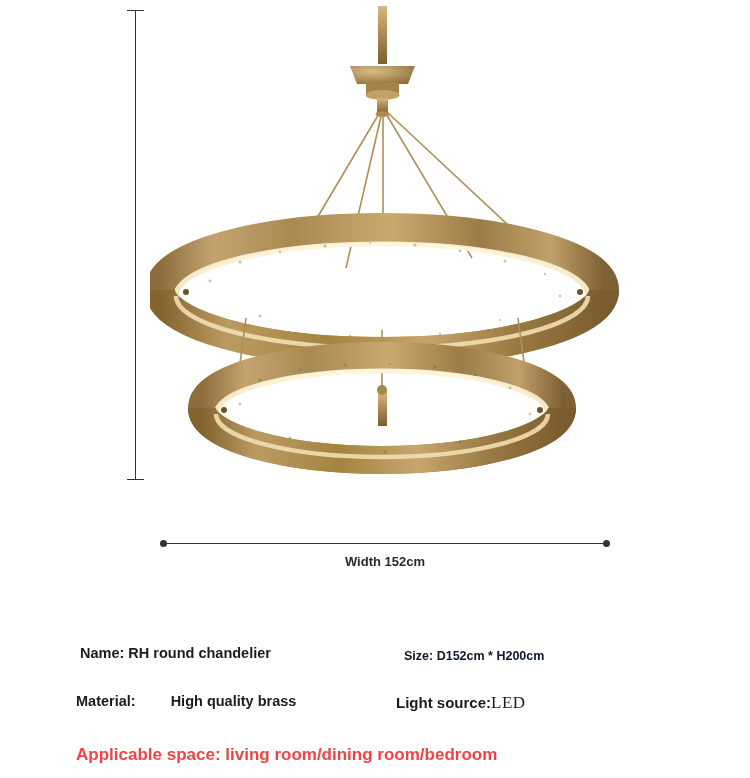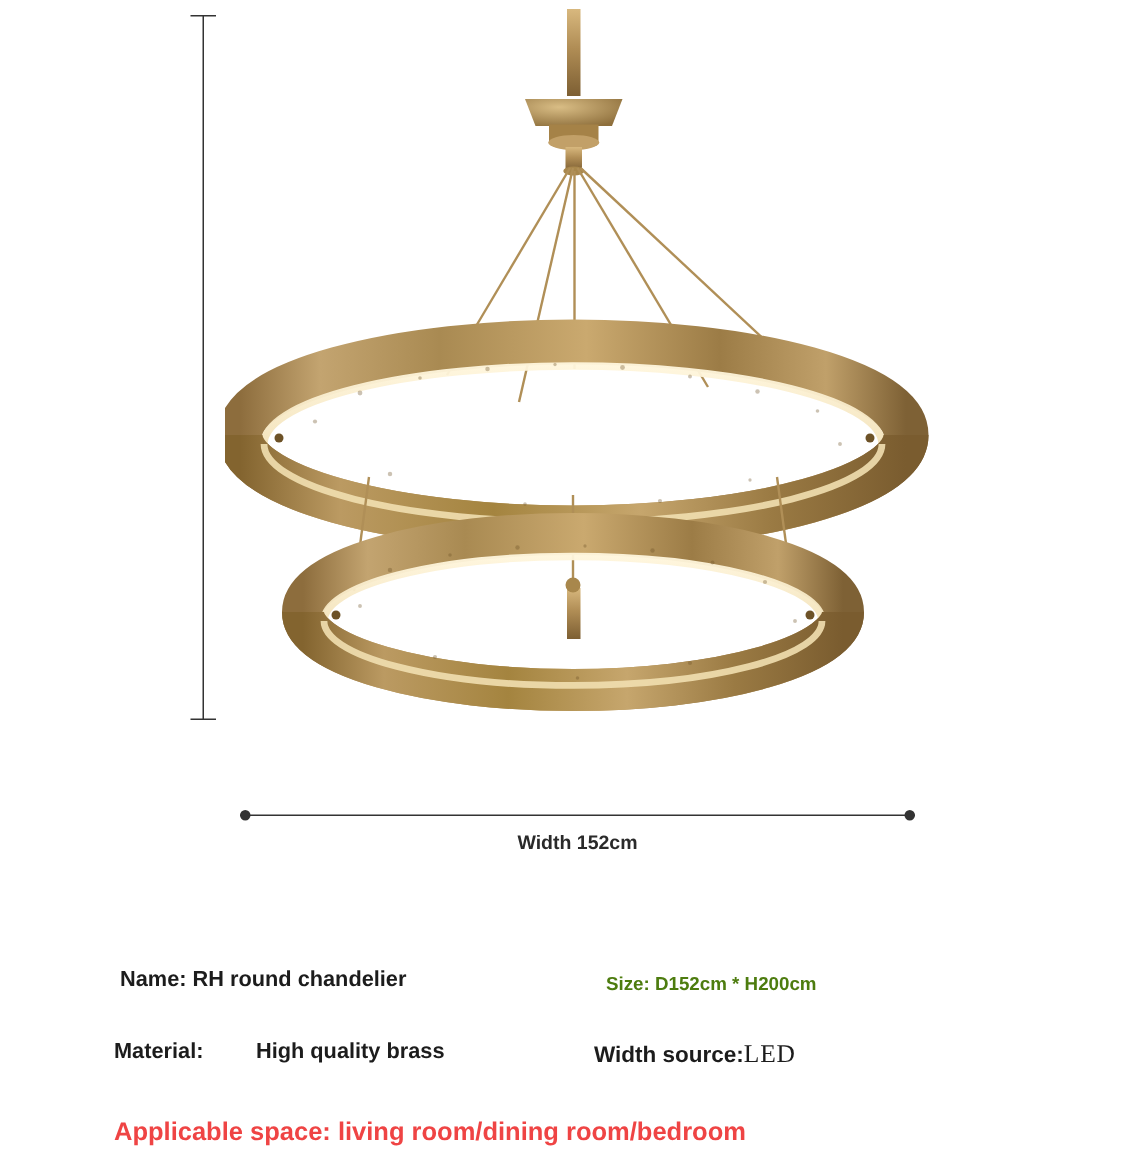--- a/index.html
+++ b/index.html
@@ -116,21 +116,21 @@
     font-size: 14.5px;
     font-weight: bold;
     color: #1c1c1c;
   }
   .spec-size {
     position: absolute;
     left: 404px;
     top: 4px;
     font-size: 12.5px;
     font-weight: bold;
-    color: #4d7c0f;
+    color: #0f172a;
   }
   .spec-material {
     position: absolute;
     left: 76px;
     font-size: 14.5px;
     font-weight: bold;
     color: #1c1c1c;
   }
   .spec-material .val { margin-left: 14px; padding-left: 21px; }
   .spec-lightsource {
@@ -287,21 +287,21 @@
     <div class="spec-row r1">
       <span class="spec-name">Name: RH round chandelier</span>
       <span class="spec-size">Size: D152cm * H200cm</span>
     </div>
 
     <div class="spec-row r2">
       <span class="spec-material">
         <span>Material:</span><span class="val">High quality brass</span>
       </span>
       <span class="spec-lightsource">
-        <span>Width source:</span><span class="val">LED</span>
+        <span>Light source:</span><span class="val">LED</span>
       </span>
     </div>
 
     <div class="spec-row r3">
       <span class="spec-space">Applicable space: living room/dining room/bedroom</span>
     </div>
 
   </div>
 
 </div>

